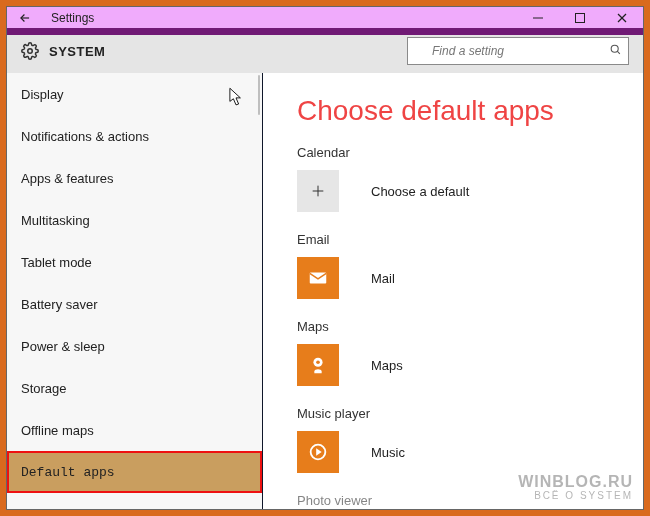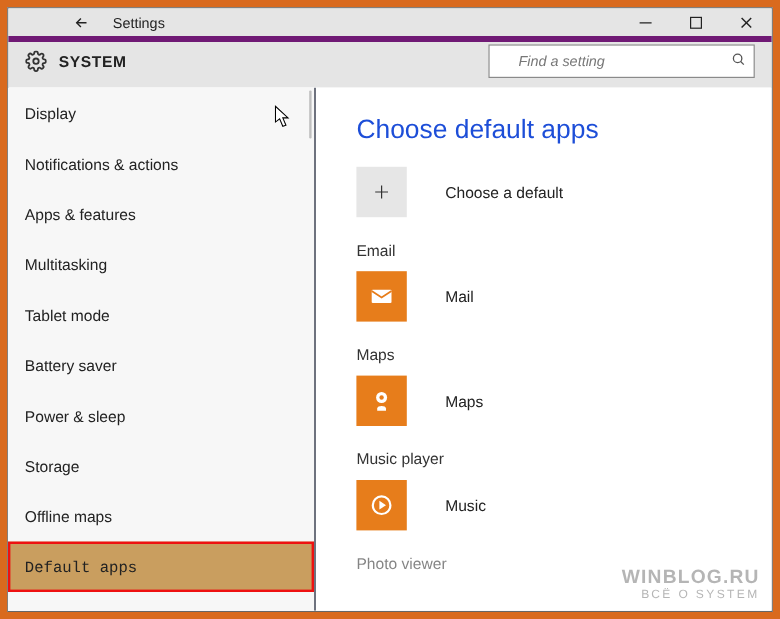--- a/index.html
+++ b/index.html
@@ -1,38 +1,38 @@
 <!DOCTYPE html>
 <html><head>
   <meta charset="utf-8">
   <style>
     * { box-sizing: border-box; margin: 0; padding: 0; }
     body { font-family: "Segoe UI", Arial, sans-serif; background: #d96a1e; display: flex; justify-content: center; align-items: center; width: 650px; height: 516px; overflow: hidden; }
     .window { width: 638px; height: 504px; background: #fff; border: 1px solid #666; display: flex; flex-direction: column; position: relative; }
-    .titlebar { height: 28px; background: #e5e5e5; display: flex; align-items: center; border-bottom: 5px solid #701a75; padding-left: 43px; }
+    .titlebar { height: 28px; background: #f0abfc; display: flex; align-items: center; border-bottom: 7px solid #701a75; }
     .back-btn { width: 36px; height: 100%; display: flex; align-items: center; justify-content: center; font-size: 16px; color: #222; cursor: pointer; }
     .title-text { font-size: 12px; color: #222; margin-left: 8px; }
     .win-controls { margin-left: auto; display: flex; }
     .win-btn { width: 42px; height: 28px; display: flex; align-items: center; justify-content: center; font-size: 12px; color: #222; cursor: pointer; }
     .win-btn svg { display: block; }
     .header-row { height: 38px; background: #e5e5e5; display: flex; align-items: center; padding: 0 14px 6px 14px; }
     .gear { width: 18px; height: 18px; margin-right: 10px; color:#333; }
     .header-label { font-weight: 600; font-size: 13px; letter-spacing: .5px; color: #222; }
     .search-wrap { margin-left: auto; position: relative; }
     .search-input { width: 222px; height: 28px; border: 1px solid #8a8a8a; background: #fff; padding: 0 28px 0 24px; font-size: 12px; color: #555; outline: none; }
     .search-input::placeholder { color: #777; font-style: italic; }
     .search-icon { position: absolute; right: 7px; top: 50%; transform: translateY(-50%); color: #555; font-size: 12px;}
     .body { flex: 1; display: flex; overflow: hidden; background: #fff; }
     .sidebar { width: 256px; background: #f7f7f7; border-right: 1px solid #0f172a; overflow-y: auto; position: relative; }
     .sidebar-scroll { position: absolute; top:2px; right:2px; width:2px; height:40px; background:#bfbfbf; border-radius:2px;}
     .nav-item { height: 42px; display: flex; align-items: center; padding: 0 14px; font-size: 13px; color: #222; cursor: pointer; }
     .nav-item.selected { background: #c99e5f; outline: 2px solid #e11; outline-offset: -2px; font-family: Liberation Mono, monospace; }
     .cursor { position: absolute; width: 14px; height: 20px; pointer-events:none; }
     .content { flex: 1; padding: 16px 22px 0 34px; overflow: hidden; position: relative; }
-    .page-title { font-size: 22px; font-weight: 400; color: #1d4ed8; margin: 6px 0 18px 0; }
+    .page-title { font-size: 28px; font-weight: 400; color: #ef4444; margin: 6px 0 18px 0; }
     .category-label { font-size: 13px; color: #333; margin: 10px 0 10px 0; }
     .app-row { display: flex; align-items: center; margin-bottom: 20px; cursor: pointer; gap: 18px; }
     .app-tile { width: 42px; height: 42px; display: flex; align-items: center; justify-content: center; margin-right: 14px; }
     .app-tile.gray { background: #e6e6e6; color:#333; }
     .app-tile.orange { background: #e77d1b; color:#fff; }
     .app-name { font-size: 13px; color: #222; }
     .watermark { position: absolute; right: 10px; bottom: 8px; text-align: right; font-family: Arial, sans-serif; color: rgba(120,120,120,.55); pointer-events:none; }
     .watermark .wm-top { font-size: 16px; font-weight: 700; letter-spacing: 1px; line-height: 1; }
     .watermark .wm-bot { font-size: 10px; letter-spacing: 2px; }
   </style>
@@ -124,20 +124,21 @@
           </svg>
       </div>
       <div class="nav-item">
           <span>About</span>
         </div>
     </div>
 
     <div class="content">
       <h1 class="page-title">Choose default apps</h1>
 
+      <div class="category-label">Calendar</div>
       <div class="app-row">
         <div class="app-tile gray">
             <svg width="16" height="16" viewBox="0 0 24 24" stroke="#333" stroke-width="1.5">
               <line x1="12" y1="4" x2="12" y2="20"></line>
               <line x1="4" y1="12" x2="20" y2="12"></line>
             </svg>
           </div>
         <div class="app-name">Choose a default</div>
       </div>
 

